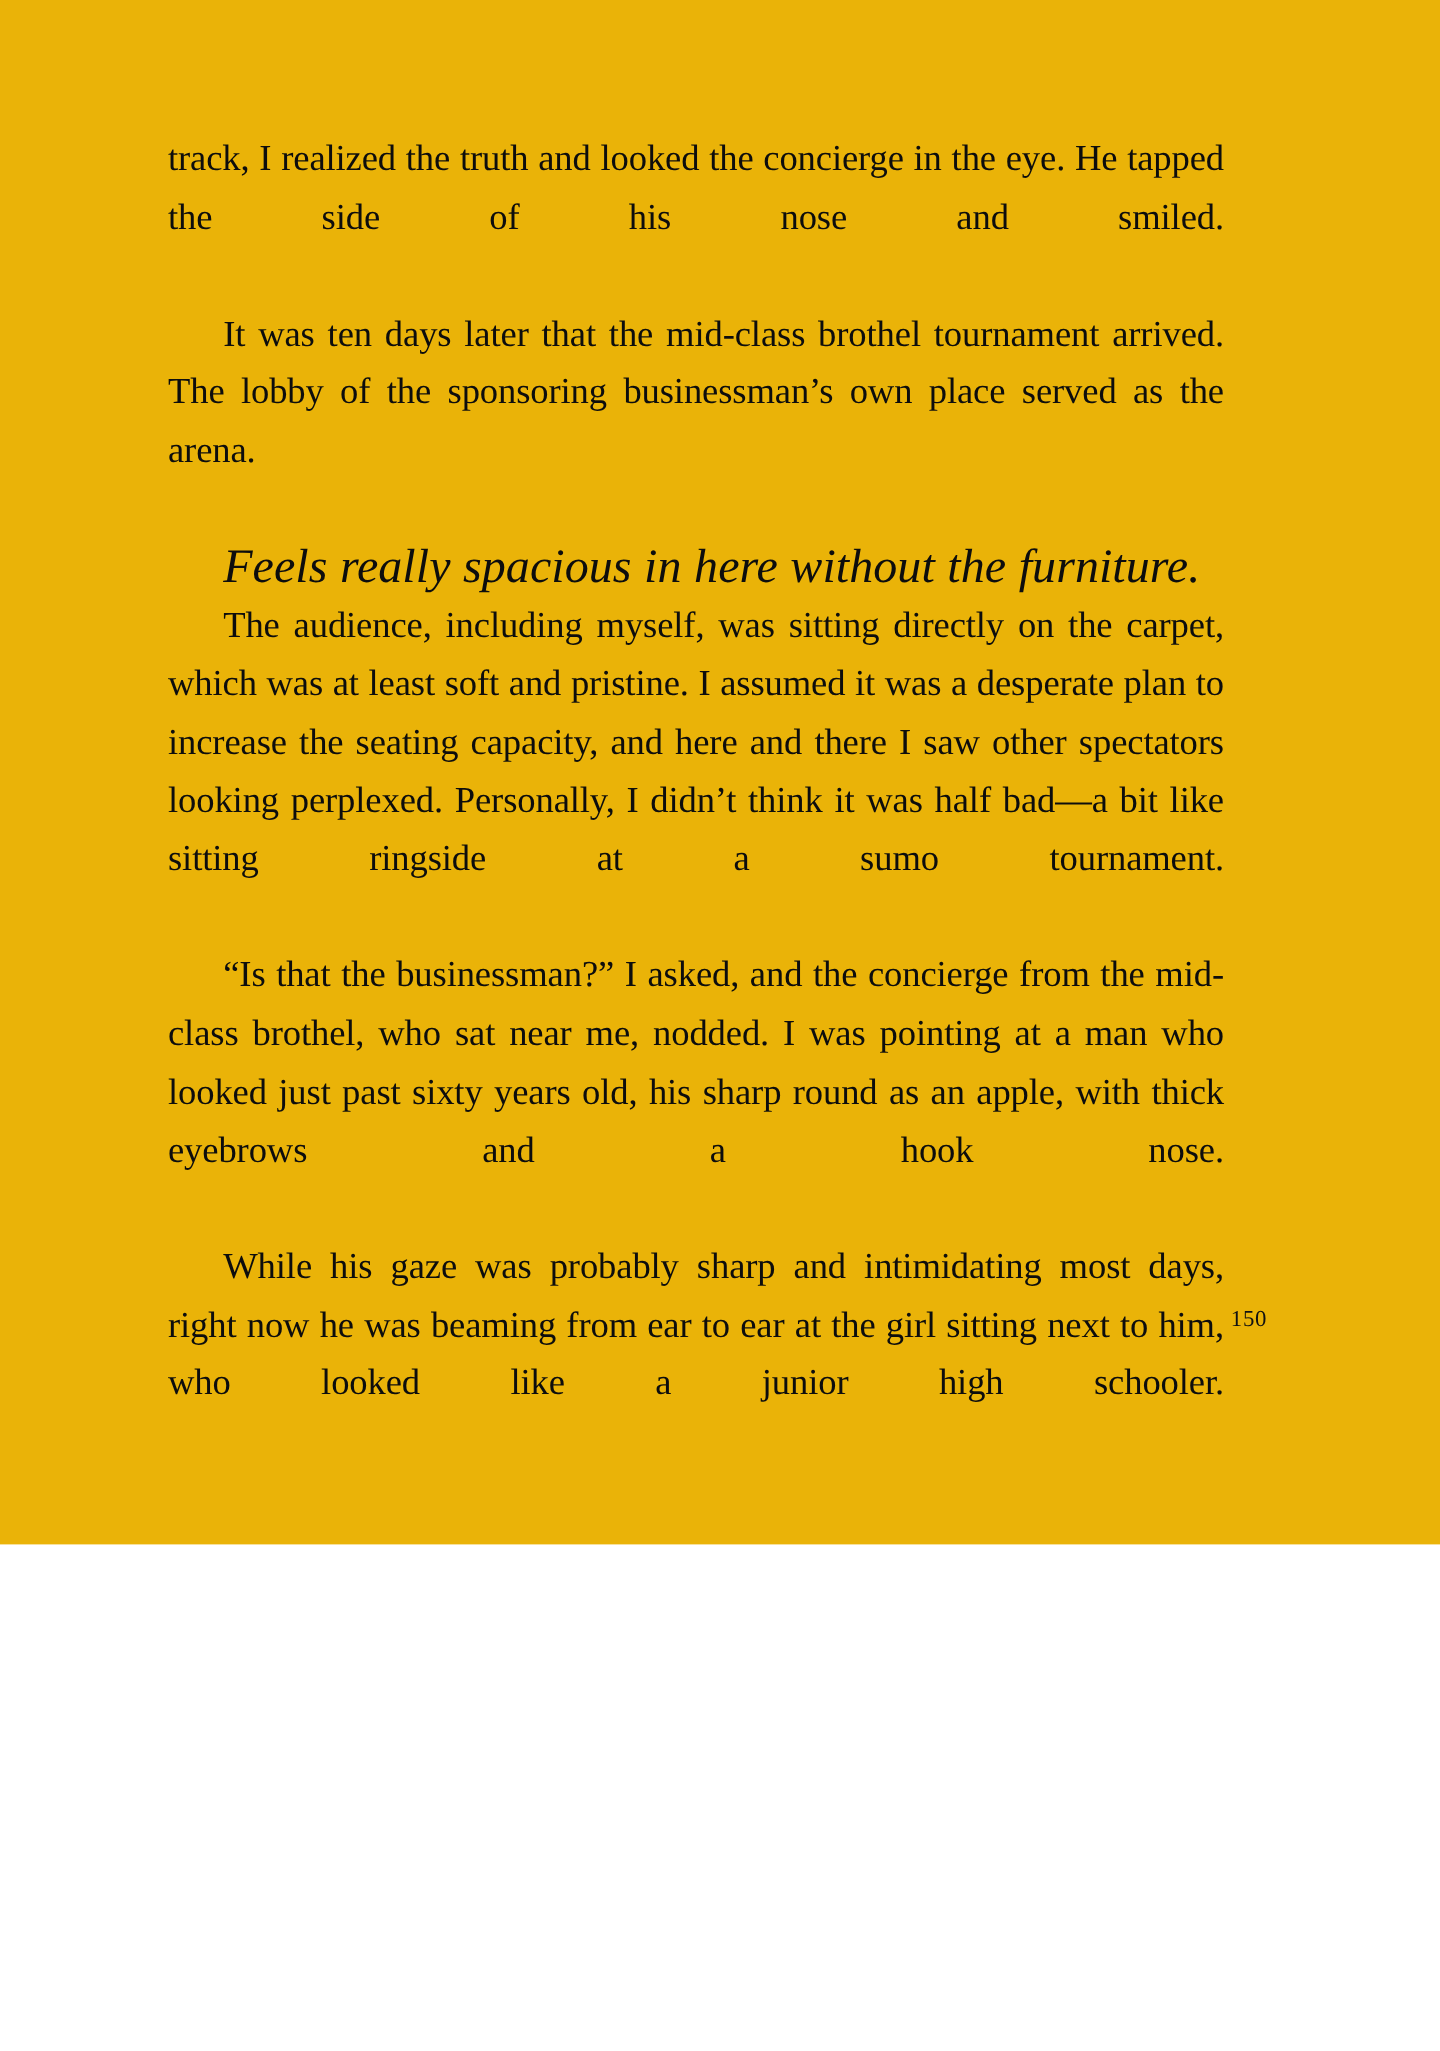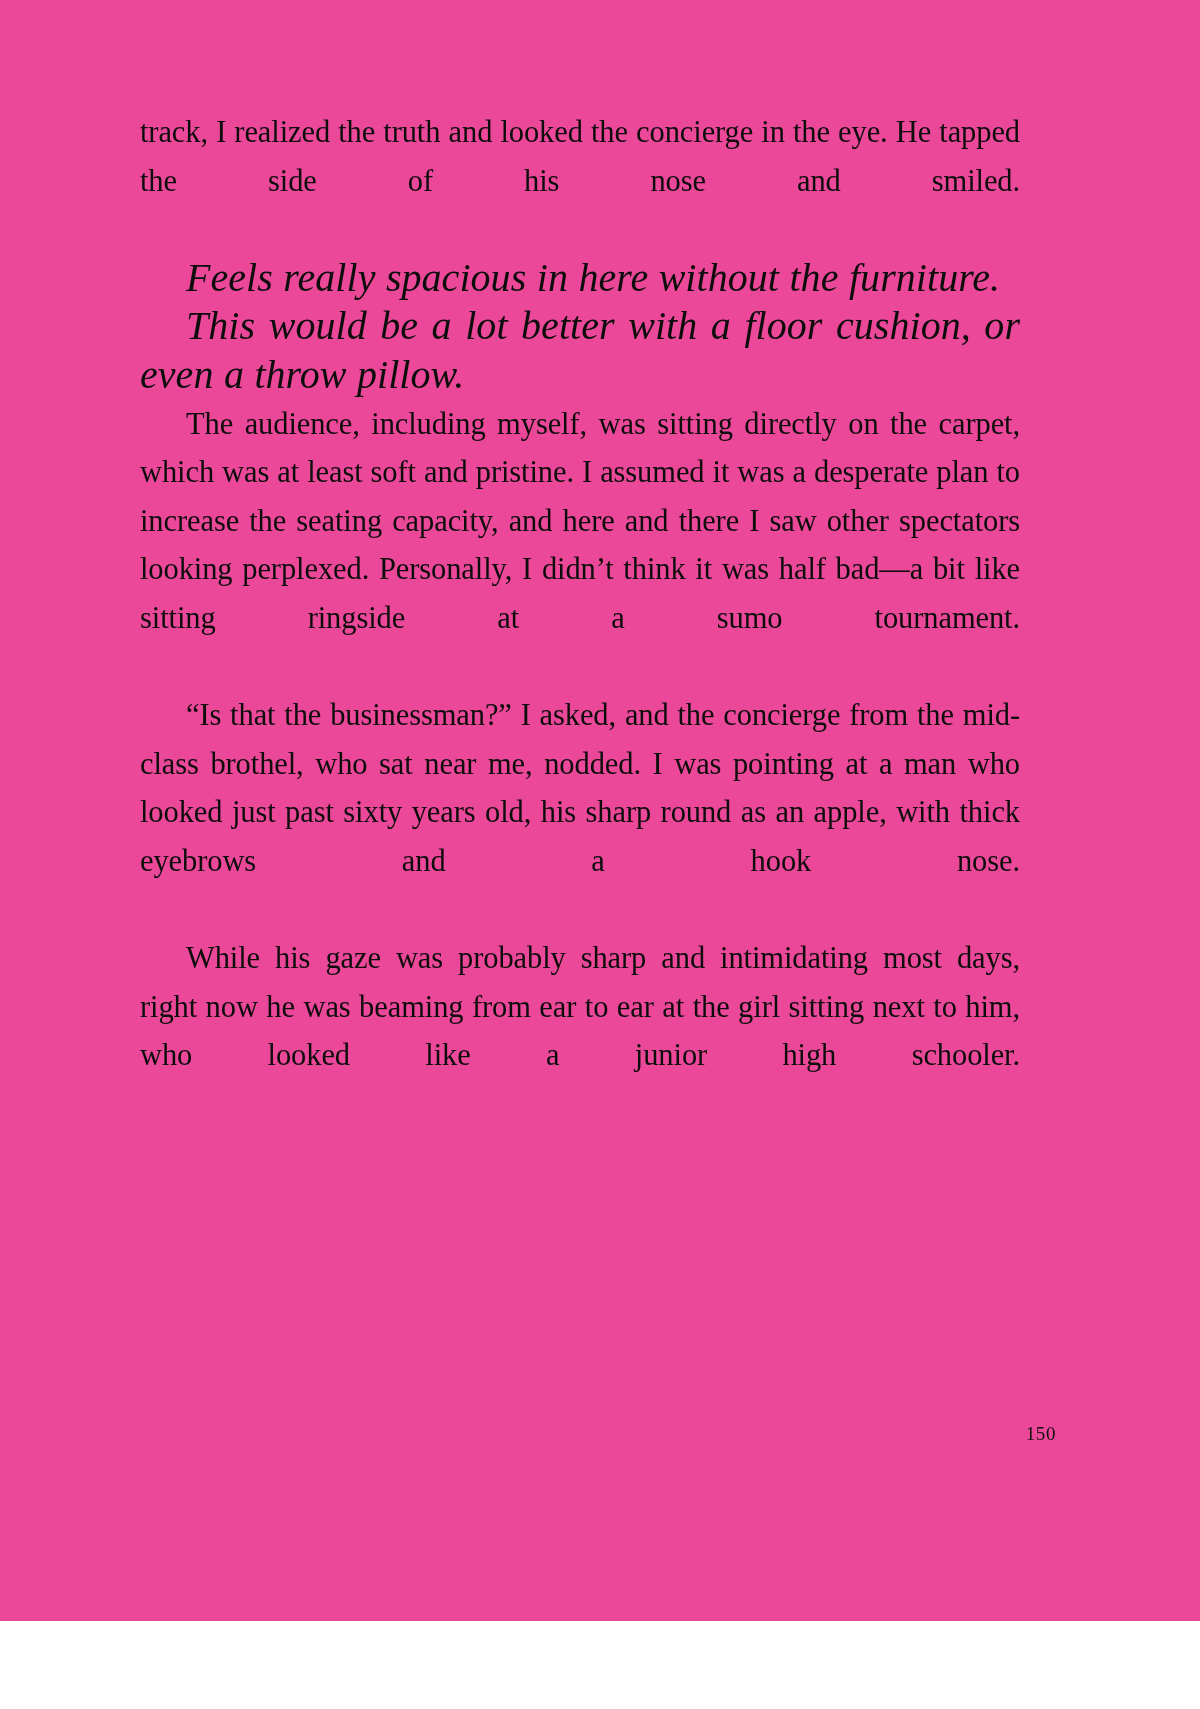--- a/index.html
+++ b/index.html
@@ -14,22 +14,22 @@
     position: relative;
     font-family: "Liberation Serif", "DejaVu Serif", serif;
     color: #0d0d0d;
     overflow: hidden;
   }
 
   .page {
     position: absolute;
     top: 0; left: 0;
     width: 1200px;
-    height: 1621px;
-    background: #ec4899;
+    height: 1287px;
+    background: #eab308;
     box-sizing: border-box;
   }
 
   .text-block {
     position: absolute;
     left: 140px;
     top: 108px;
     width: 880px;
   }
 
@@ -81,26 +81,26 @@
 </style>
 </head>
 <body>
 
 <div class="page">
 
   <div class="text-block">
 
     <p class="para noindent">track, I realized the truth and looked the concierge in the eye. He tapped the side of his nose and smiled.</p>
 
+    <p class="para indent">It was ten days later that the mid-class brothel tournament arrived. The lobby of the sponsoring businessman’s own place served as the arena.</p>
 
     <p class="para italic nostretch">Feels really spacious in here without the furniture.</p>
 
 
 
-    <p class="para italic nostretch">This would be a lot better with a floor cushion, or even a throw pillow.</p>
 
     <p class="para indent">The audience, including myself, was sitting directly on the carpet, which was at least soft and pristine. I assumed it was a des­perate plan to increase the seating capacity, and here and there I saw other spectators looking perplexed. Personally, I didn’t think it was half bad—a bit like sitting ringside at a sumo tournament.</p>
 
     <p class="para indent">“Is that the businessman?” I asked, and the concierge from the mid-class brothel, who sat near me, nodded. I was pointing at a man who looked just past sixty years old, his sharp round as an apple, with thick eyebrows and a hook nose.</p>
 
     <p class="para indent">While his gaze was probably sharp and intimidating most days, right now he was beaming from ear to ear at the girl sitting next to him, who looked like a junior high schooler.</p>
 
   </div>
 
   <div class="folio">150</div>

